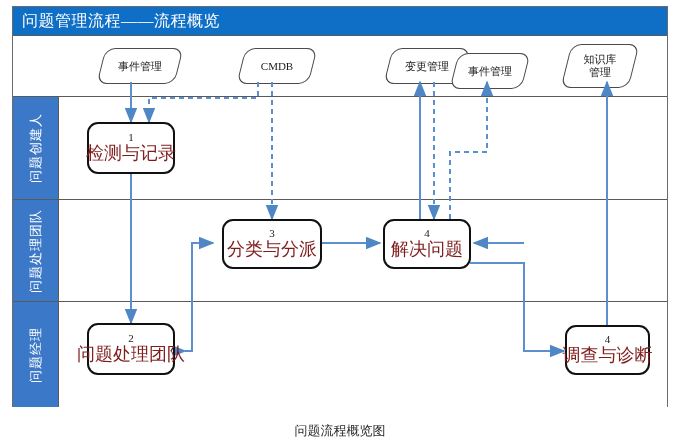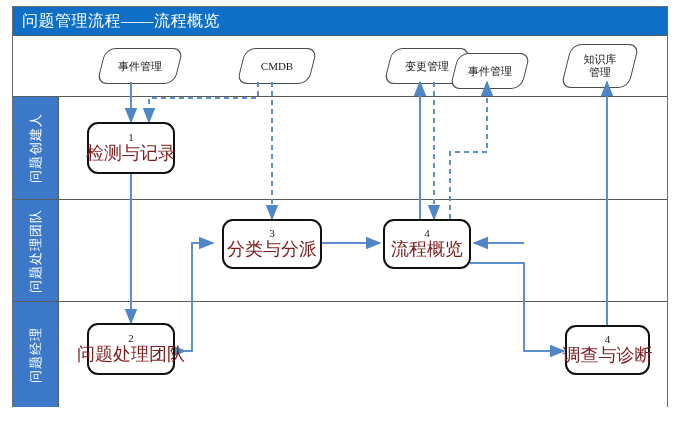--- a/index.html
+++ b/index.html
@@ -244,22 +244,23 @@
     <span class="lbl">问题处理团队</span>
   </div>
 
   <div class="pbox" style="left:222px; top:219px; width:100px; height:50px;">
     <span class="num">3</span>
     <span class="lbl">分类与分派</span>
   </div>
 
   <div class="pbox" style="left:383px; top:219px; width:88px; height:50px;">
     <span class="num">4</span>
-    <span class="lbl">流程概览</span>
+    <span class="lbl">解决问题</span>
   </div>
 
   <div class="pbox" style="left:565px; top:325px; width:85px; height:50px;">
     <span class="num">4</span>
     <span class="lbl">调查与诊断</span>
   </div>
 
+  <div class="caption">问题流程概览图</div>
 
 </div>
 
 </body></html>

